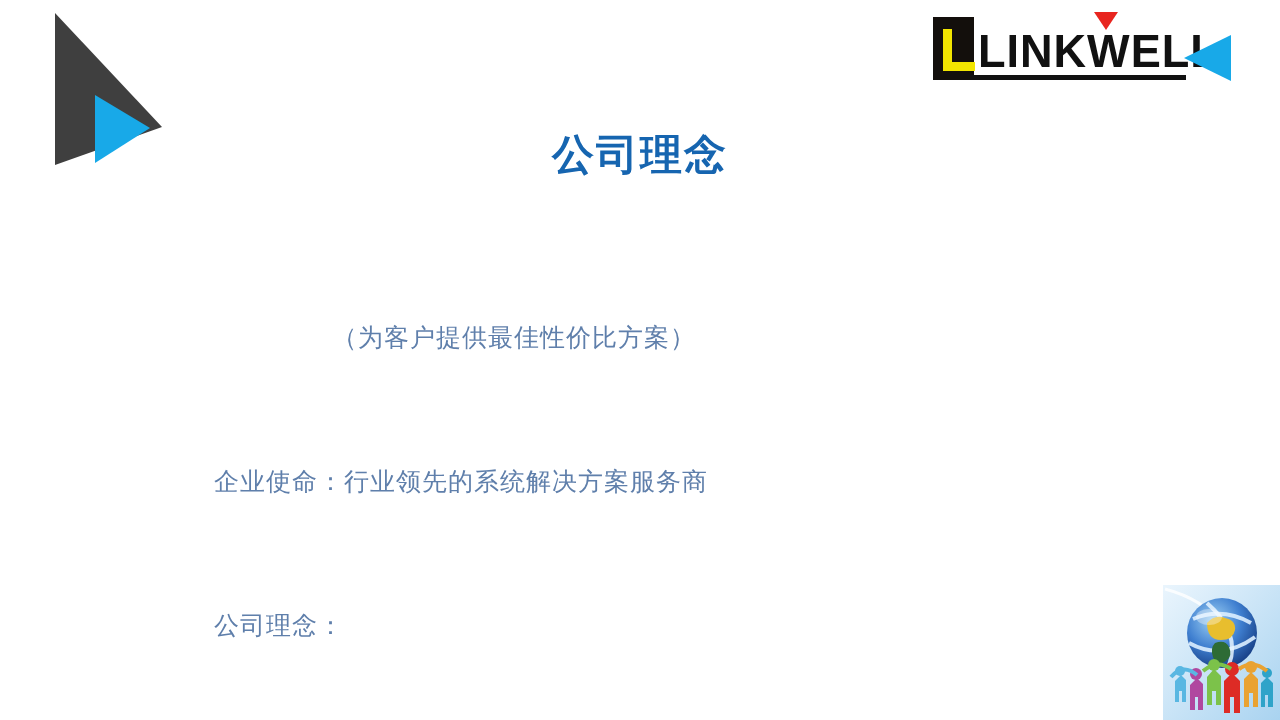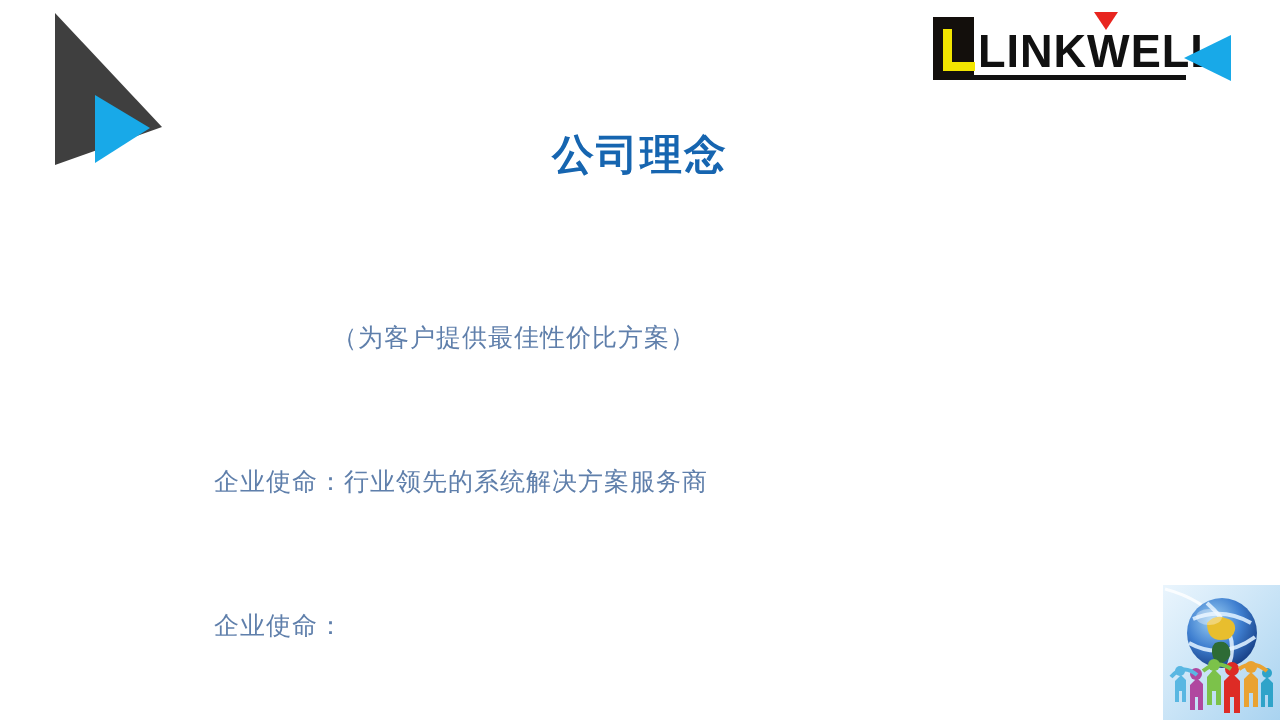--- a/index.html
+++ b/index.html
@@ -175,21 +175,21 @@
     <div class="logo-red-tri"></div>
     <div class="logo-cyan-tri"></div>
     <div class="logo-rule"></div>
   </div>
 
   <div class="title">公司理念</div>
 
   <div class="body-block">
     <div class="line indent">（为客户提供最佳性价比方案）</div>
     <div class="line">企业使命：行业领先的系统解决方案服务商</div>
-    <div class="line">企业使命：</div>
+    <div class="line">公司理念：</div>
     
     
     
     
     
     
   </div>
 
   <div class="corner-pic">
     <svg width="117" height="135" viewBox="0 0 117 135">

